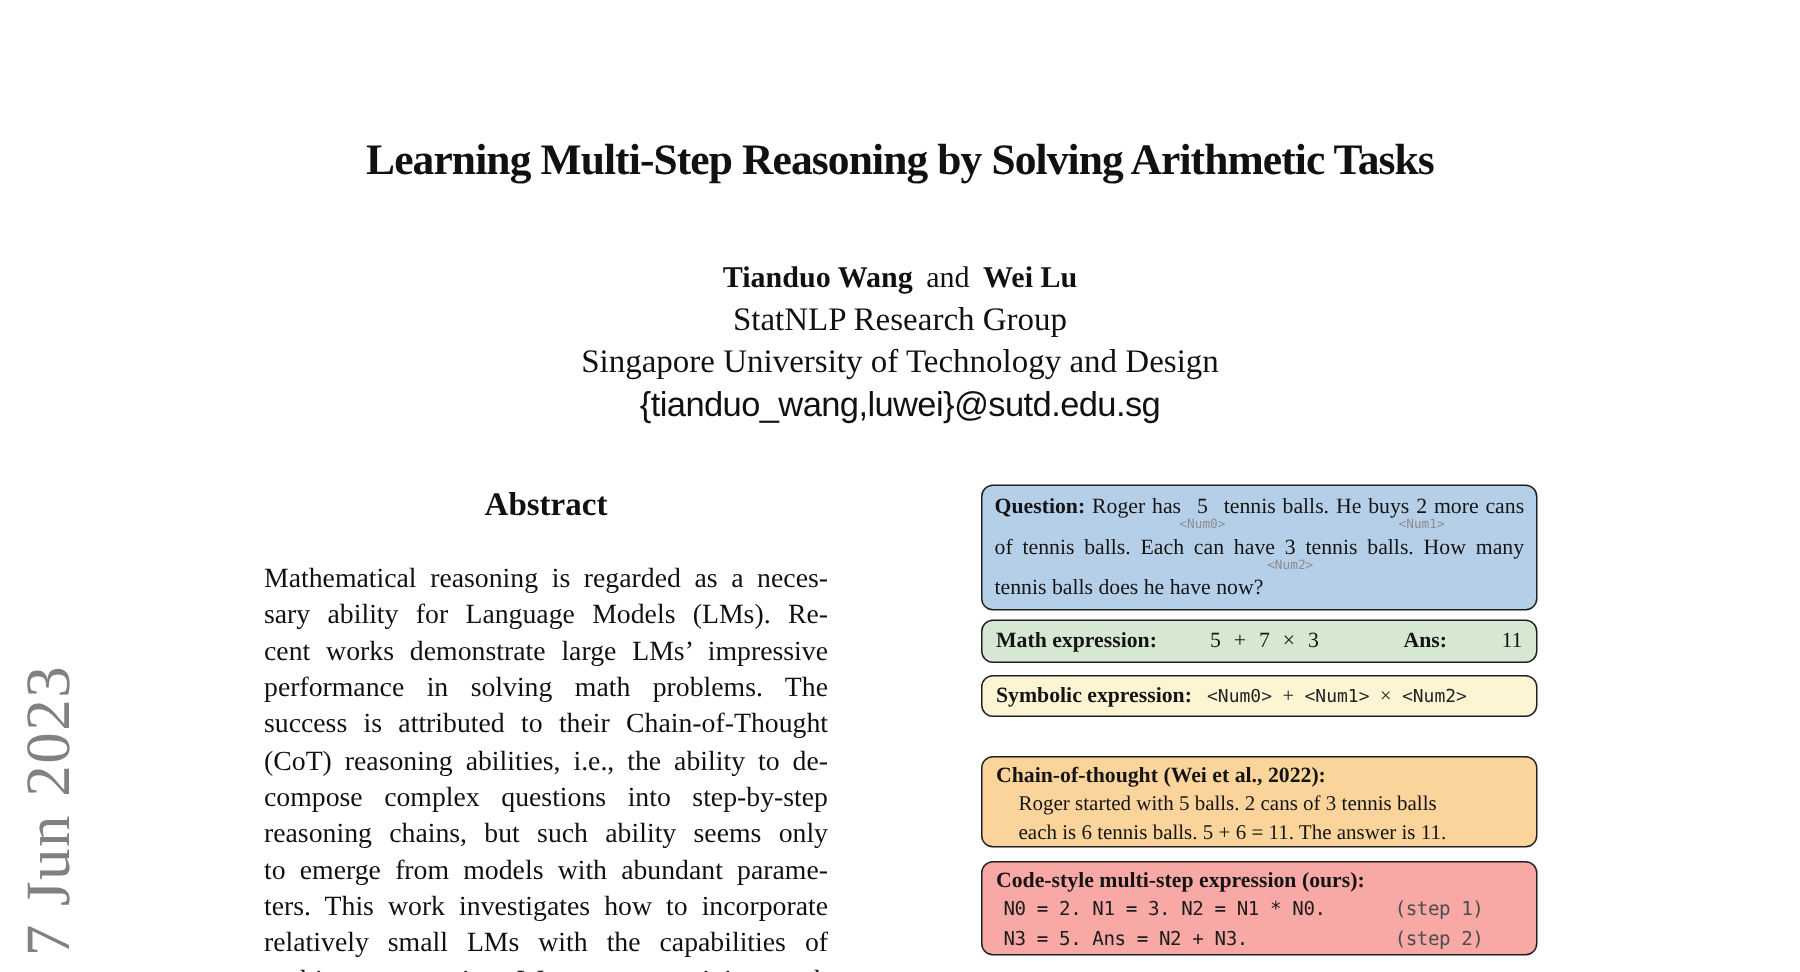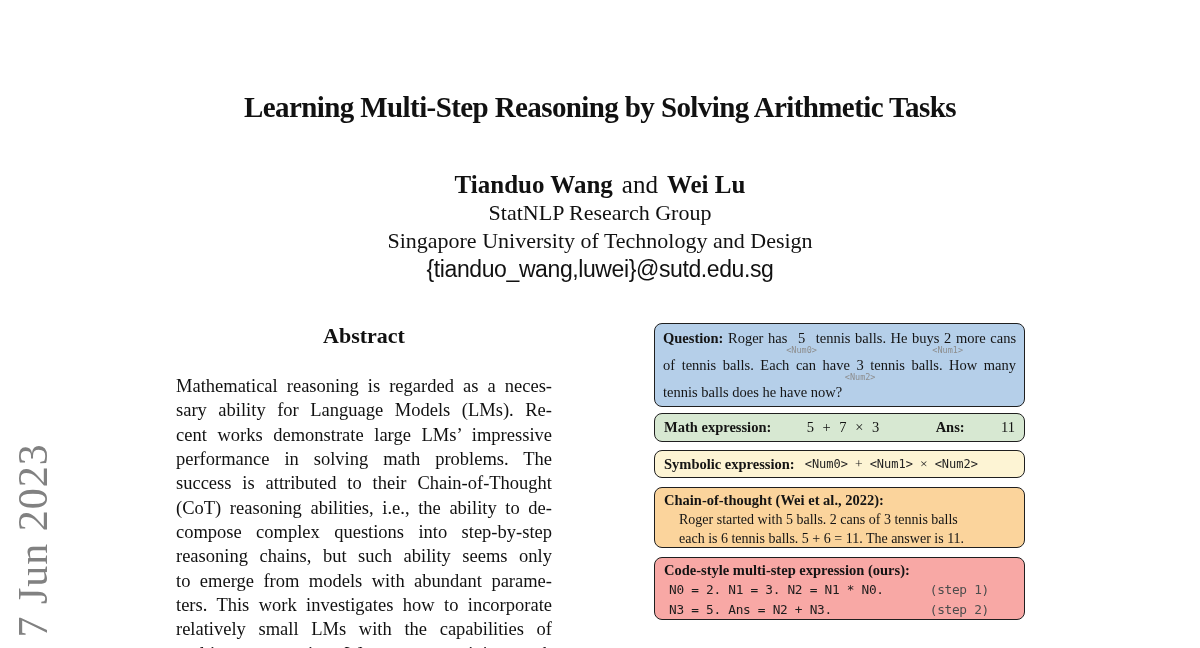--- a/index.html
+++ b/index.html
@@ -13,21 +13,21 @@
   .arxiv-banner {
     position:absolute; left:12px; top:664px;
     transform:rotate(-90deg); transform-origin:0 0;
     font-size:42px; color:#818181; white-space:nowrap;
     letter-spacing:1px; line-height:1;
   }
 
   
   .header { position:absolute; left:0; top:45px; width:1200px; text-align:center;margin-top:44px; }
   .paper-title { font-size:29px; font-weight:bold; letter-spacing:-0.6px; line-height:36px; }
-  .authors-line { margin-top:46px; font-size:25px; line-height:28px; }
+  .authors-line { margin-top:46px; font-size:20px; line-height:28px; }
   .author-name { font-weight:bold; }
   .author-conj { padding:0 9px; }
   .affil { font-size:22px; line-height:28px; }
   .email-line {
     font-family:Liberation Sans, sans-serif;
     font-size:23px; line-height:29px; letter-spacing:-0.4px;
   }
 
   
   .left-col { position:absolute; left:176px; top:324px; width:376px; }
@@ -39,21 +39,21 @@
   }
 
   
   .fig-col { position:absolute; left:654px; top:323px; width:371px; }
   .fig-box {
     box-sizing:border-box; width:371px; border:1.6px solid #1f1f1f;
     border-radius:8px; font-size:14.5px; color:#141414;
   }
   .box-q    { height:84px; margin-bottom:6px; padding:1px 8px 0 8px; }
   .box-math { height:29px; margin-bottom:8px; padding:0 9px; display:flex; align-items:center; }
-  .box-sym  { height:28px; margin-bottom:9px; padding:0 9px; display:flex; align-items:center; }
+  .box-sym  { height:28px; margin-bottom:26px; padding:0 9px; display:flex; align-items:center; }
   .box-cot  { height:61px; margin-bottom:9px; padding:3px 9px 0 9px; }
   .box-code { height:63px; padding:3px 9px 0 9px; }
 
   .q-line { height:27px; line-height:27px; }
   .q-just { text-align:justify; text-align-last:justify; text-justify:inter-word; }
   .q-label { font-weight:bold; }
   .annot { position:relative; display:inline-block; line-height:normal; }
   .annot.pad { padding:0 6px; }
   .annot .tag {
     position:absolute; top:16px; left:50%; transform:translateX(-50%);

